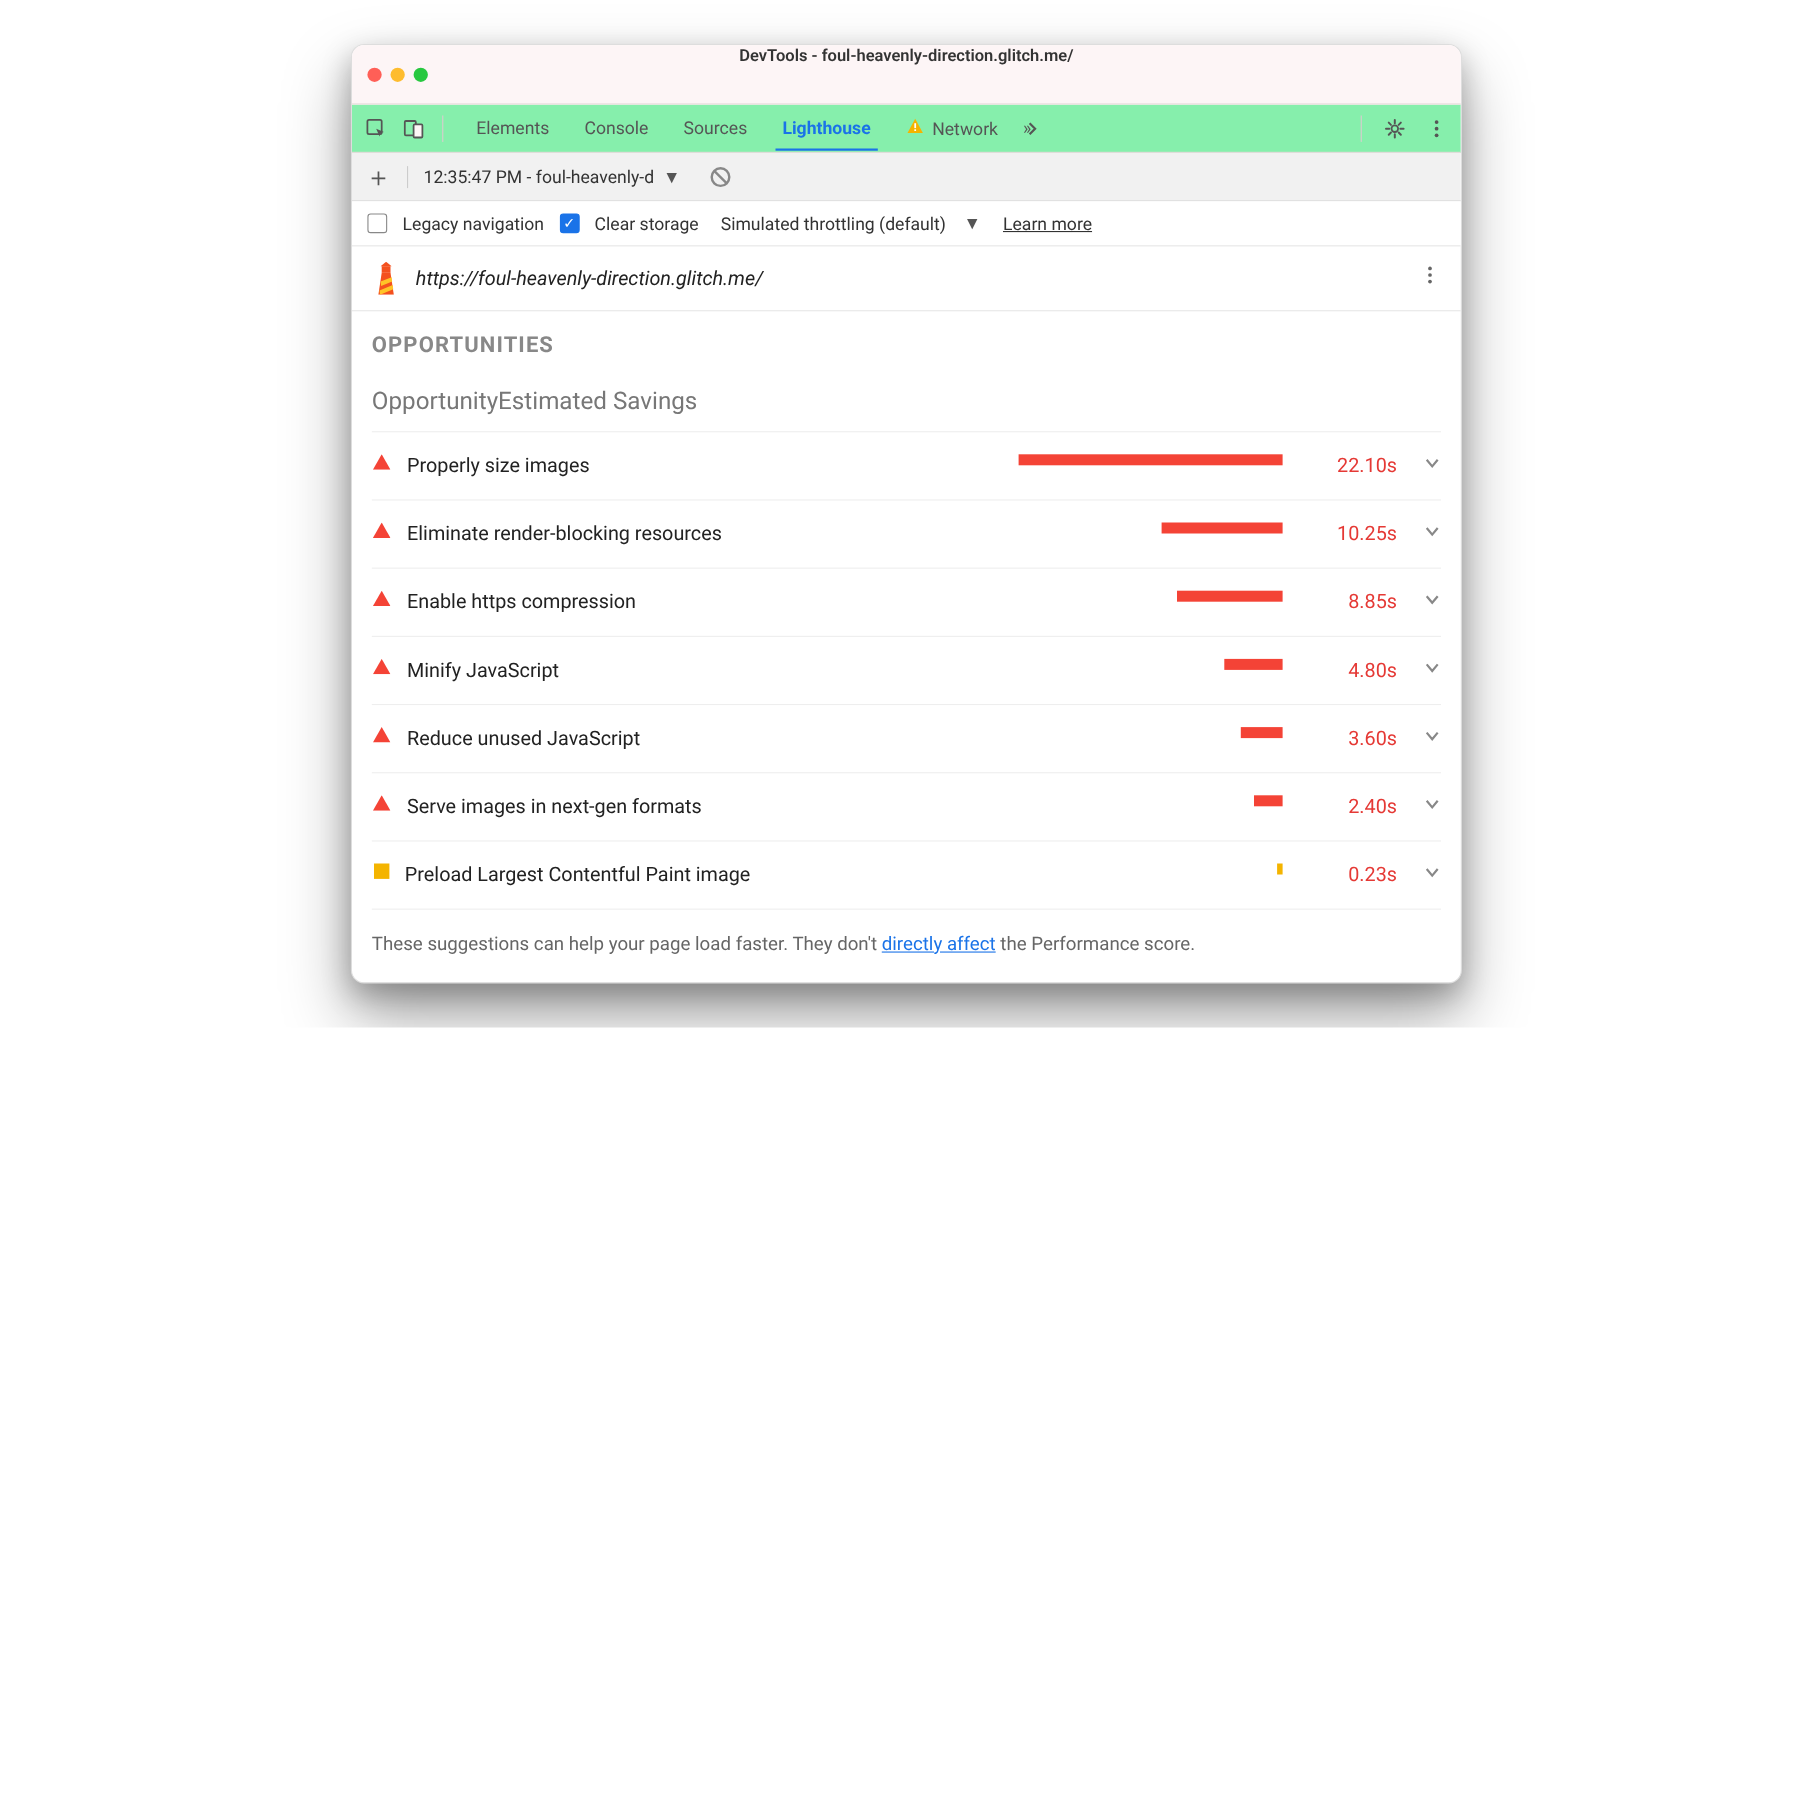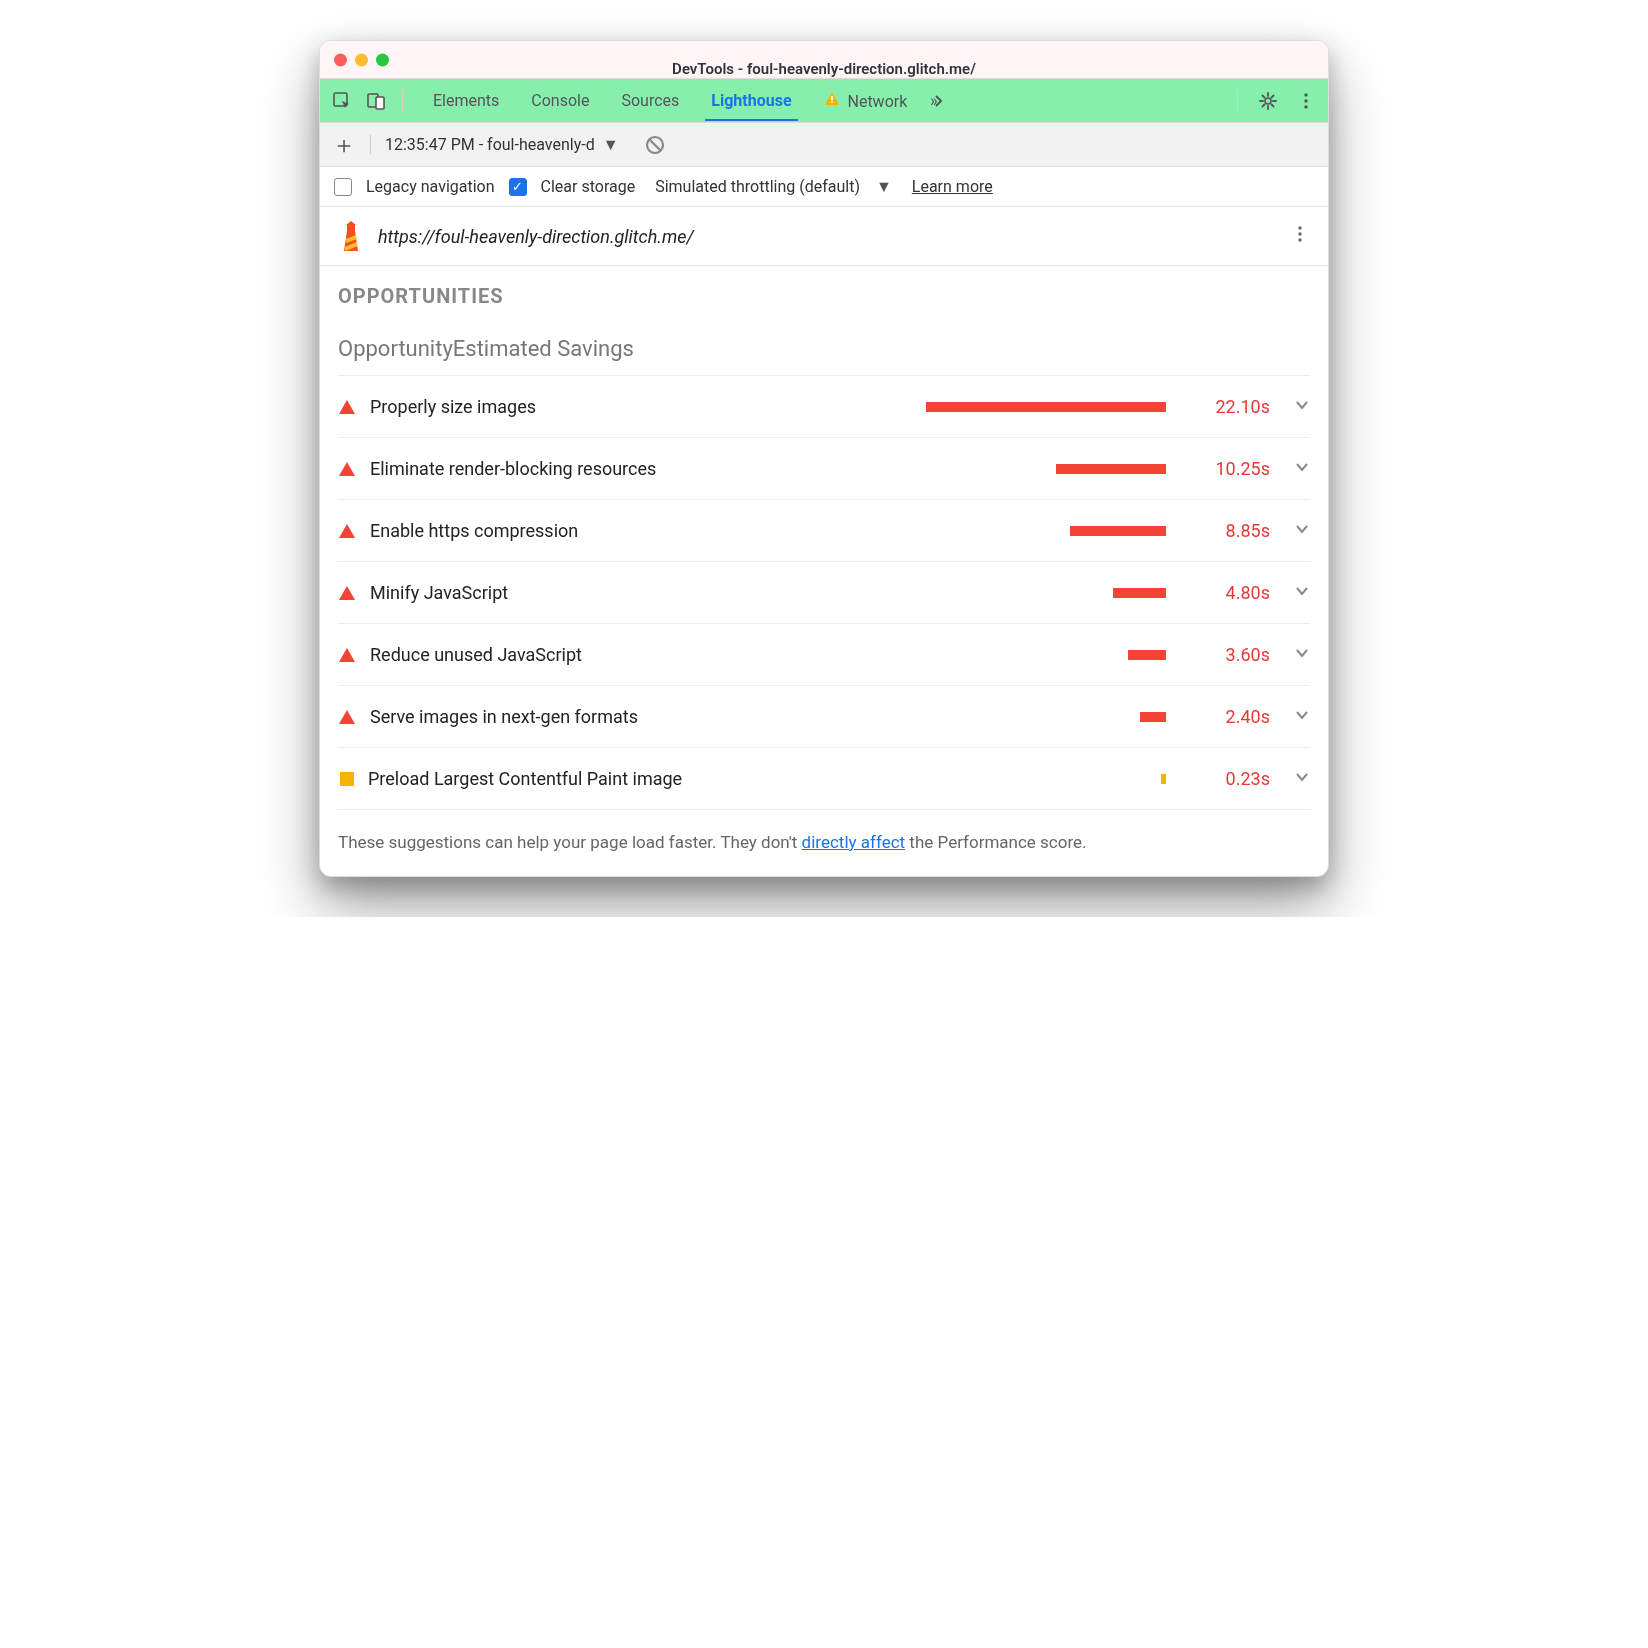--- a/index.html
+++ b/index.html
@@ -13,24 +13,24 @@
   }
   .window {
     width: 1010px;
     background: #fff;
     border-radius: 12px;
     box-shadow: 0 30px 60px rgba(0,0,0,0.35), 0 10px 25px rgba(0,0,0,0.25);
     overflow: hidden;
     border: 1px solid #ddd;
   }
   .titlebar {
-    height: 38px;
+    height: 54px;
     background: #fdf5f6;
     display: flex;
-    align-items: flex-end;
+    align-items: flex-start;
     justify-content: center;
     position: relative;
     border-bottom: 1px solid #e6d9da;
   }
   .traffic-lights {
     position: absolute;
     left: 14px;
     top: 50%;
     transform: translateY(-50%);
     display: flex;
@@ -125,21 +125,21 @@
   .section-title {
     font-size: 20px; font-weight:700; letter-spacing:1px;
     color:#888; margin-bottom: 28px;
   }
   .cols-hdr {
     display:flex; justify-content:flex-start;
     font-size: 22px; color:#777; margin-bottom: 14px;
   }
 
   .row {
-    display:flex; align-items:center;
+    display:flex; align-items:flex-start;
     padding: 20px 0;
     border-bottom: 1px solid #eee;
     gap: 14px;
   }
   .row:first-of-type { border-top: 1px solid #eee; }
   .sev { width: 18px; display:flex; justify-content:center; }
   .sev.tri svg { display:block; }
   .sev.sq { width:14px; height:14px; background:#f4b400; margin-left:2px; }
   .opp-label { font-size: 18px; color:#222; flex: 0 0 auto; min-width: 10px; }
   .bar-area {

